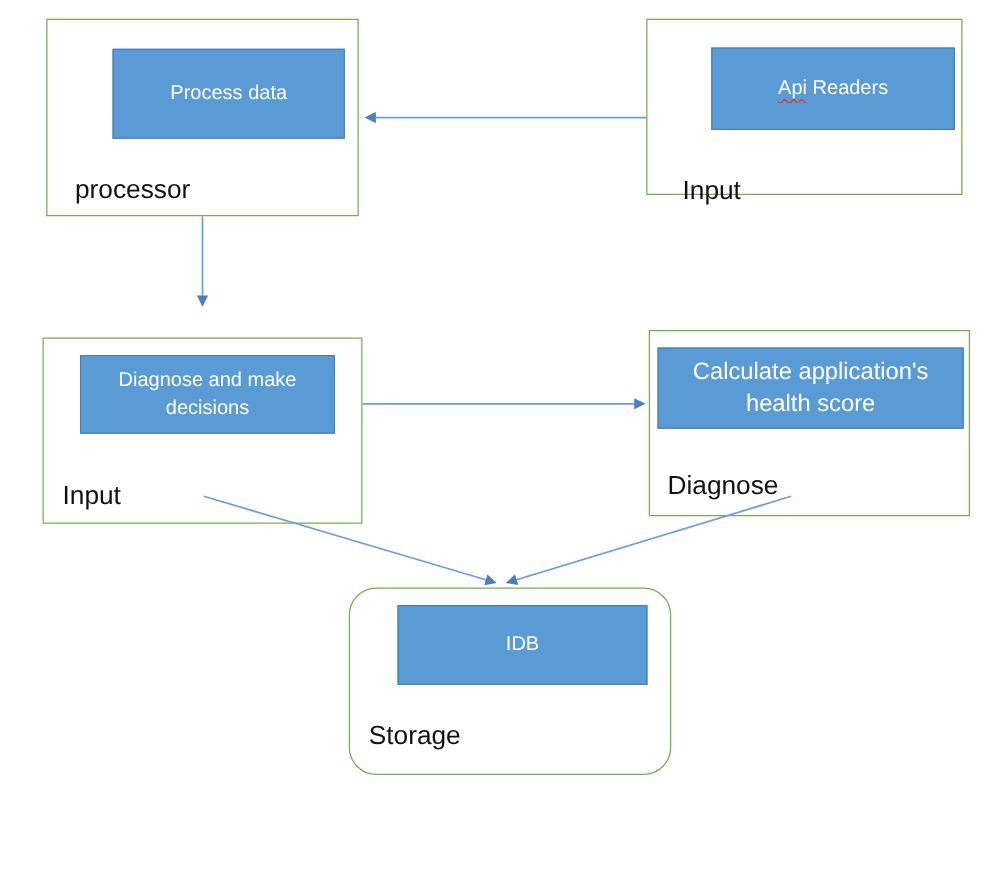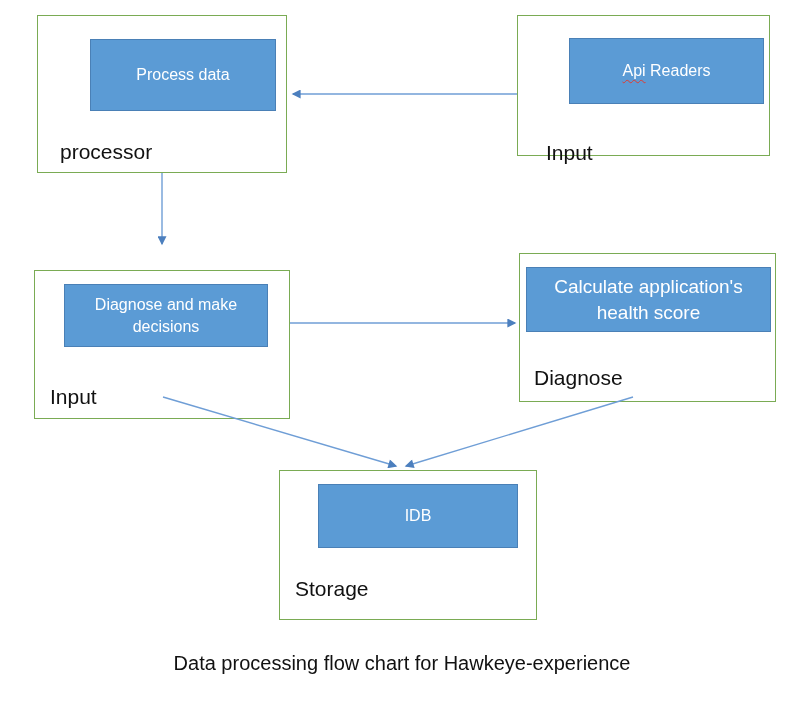--- a/index.html
+++ b/index.html
@@ -98,29 +98,28 @@
     <div class="nlabel" style="left:16px; top:125px;margin-left:12px;">Input</div>
   </div>
 
   <div class="outer" style="left:34px; top:247px; width:256px; height:149px;margin-top:23px;">
     <div class="fill" style="left:29px; top:13px; width:204px; height:63px;">
       <span>Diagnose and make decisions</span>
     </div>
     <div class="nlabel" style="left:15px; top:114px;">Input</div>
   </div>
 
-  <div class="outer" style="left:519px; top:253px; width:257px; height:149px;text-decoration:underline;">
+  <div class="outer" style="left:519px; top:264px; width:257px; height:149px;text-decoration:underline;">
     <div class="fill" style="left:6px; top:13px; width:245px; height:65px; font-size:19px;">
       <span>Calculate application's health score</span>
     </div>
     <div class="nlabel" style="left:14px; top:112px;">Diagnose</div>
   </div>
 
-  <div class="outer" style="left:279px; top:470px; width:258px; height:150px;">
+  <div class="outer" style="left:279px; top:470px; width:258px; height:150px;border-radius:22px;">
     <div class="fill" style="left:38px; top:13px; width:200px; height:64px;">
       <span>IDB</span>
     </div>
     <div class="nlabel" style="left:15px; top:106px;">Storage</div>
   </div>
 
-  <div class="caption">Data processing flow chart for Hawkeye-experience</div>
 
 </div>
 
 </body></html>

